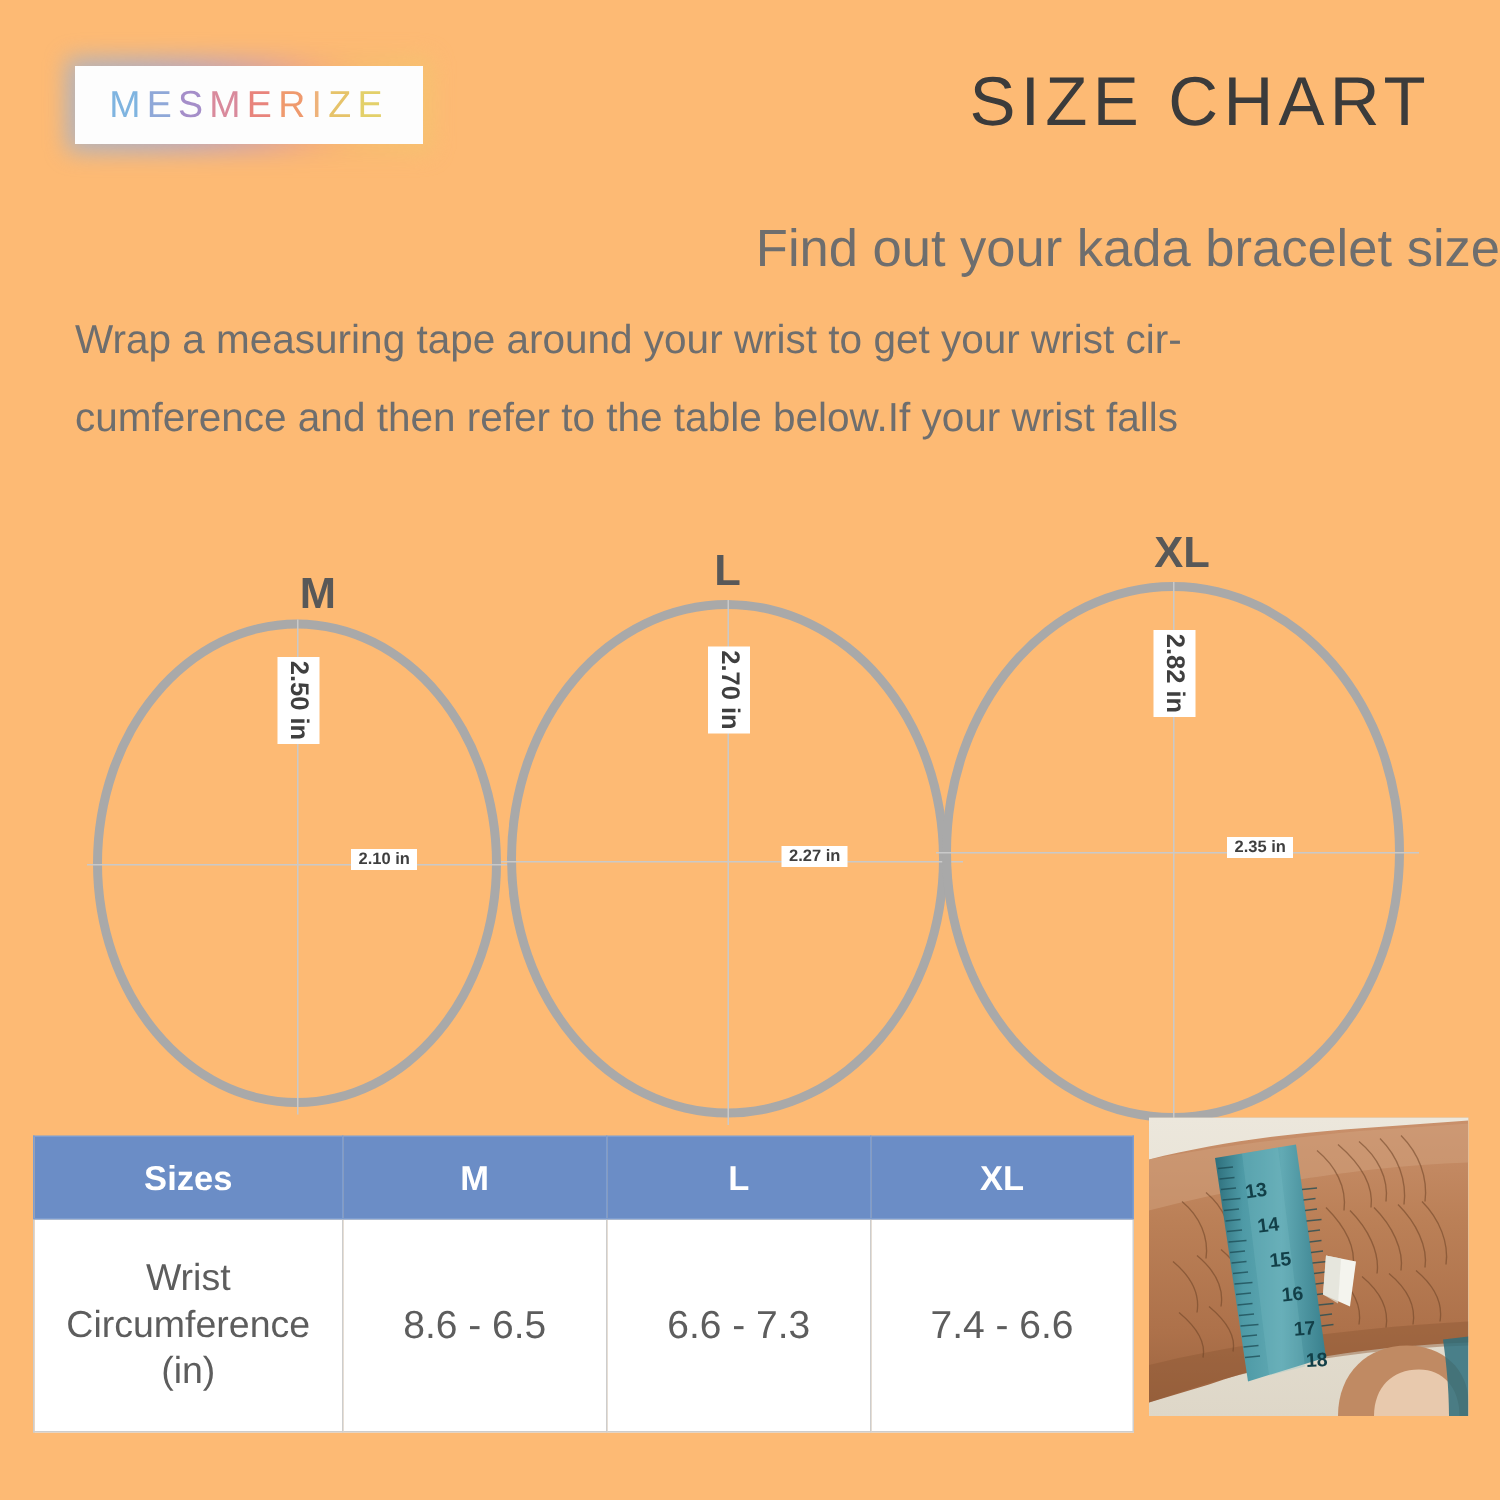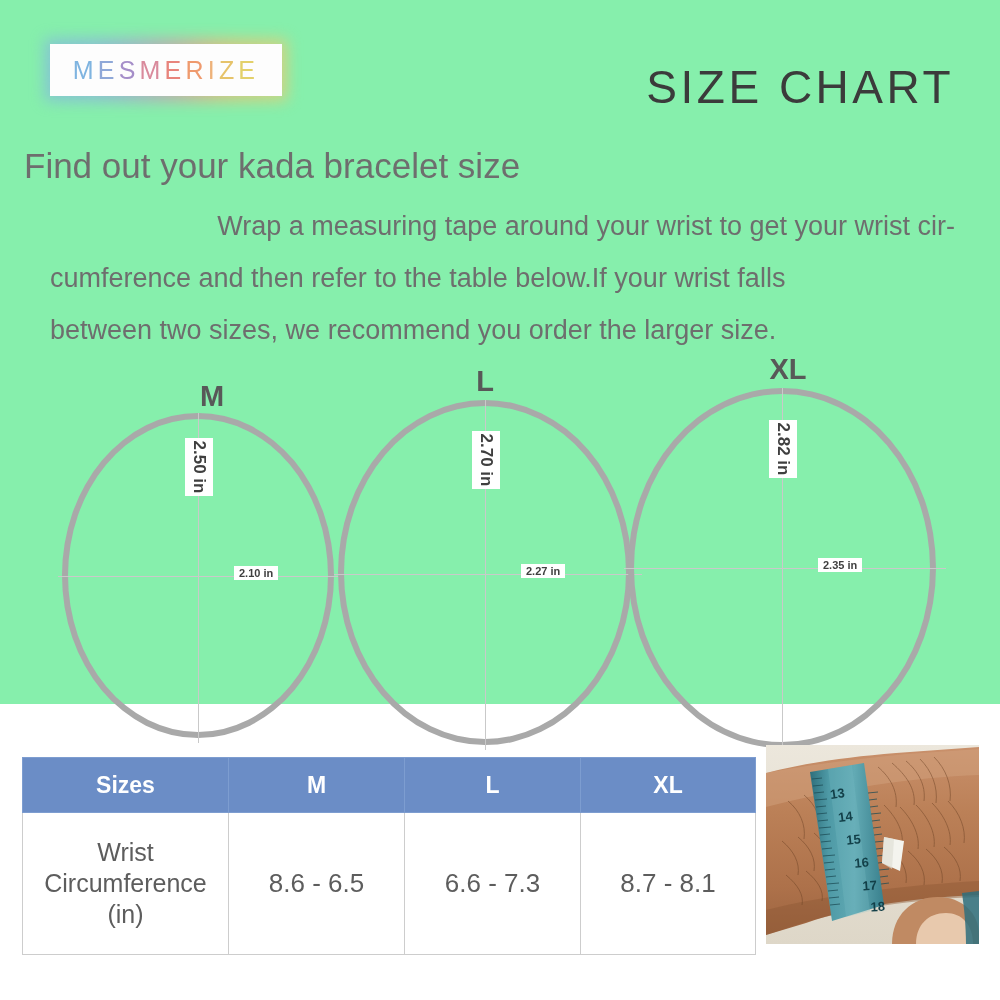--- a/index.html
+++ b/index.html
@@ -8,22 +8,22 @@
     width: 1000px;
     height: 1000px;
     background: #ffffff;
     font-family: "Liberation Sans", sans-serif;
     overflow: hidden;
   }
 
   #page {
     position: relative;
     width: 1000px;
-    height: 704px;
-    background: #86efac;
+    height: 1000px;
+    background: #fdba74;
   }
 
   
   #logo-wrap {
     position: absolute;
     left: 50px;
     top: 44px;
     width: 232px;
     height: 52px;
   }
@@ -57,52 +57,52 @@
     letter-spacing: 4.2px;
     font-weight: 400;
     white-space: nowrap;
   }
   #logo-text span { display: inline-block; }
 
   
   #chart-title {
     position: absolute;
     right: 46px;
-    top: 60px;
+    top: 40px;
     font-size: 46px;
     font-weight: 300;
     letter-spacing: 3.5px;
     color: #3b3b3b;
     font-family: "Liberation Sans", sans-serif;
     white-space: nowrap;
   }
 
   
   #subheading {
     position: absolute;
     left: 0; right: 0;
     top: 146px;
-    text-align: left;
+    text-align: right;
     font-size: 35px;
     color: #6e6e6e;
     font-weight: 400;
     padding-left: 24px;
   }
   #intro {
     position: absolute;
     left: 50px;
     top: 200px;
     width: 905px;
     font-size: 27px;
     line-height: 52px;
     color: #6e6e6e;
     text-align: left;
   }
   #intro .line { display: block; white-space: nowrap; }
-  #intro .line.l1 { text-align: right; }
+  #intro .line.l1 { text-align: left; }
   #intro .line.l3 { text-align: left; }
 
   
   #ovals {
     position: absolute;
     left: 0;
     top: 340px;
     width: 1000px;
     height: 400px;
   }
@@ -214,21 +214,20 @@
       <div id="logo-text"><span style="color: rgb(127, 180, 224);">M</span><span style="color: rgb(143, 168, 216);">E</span><span style="color: rgb(165, 142, 201);">S</span><span style="color: rgb(217, 138, 156);">M</span><span style="color: rgb(232, 132, 124);">E</span><span style="color: rgb(239, 154, 110);">R</span><span style="color: rgb(238, 178, 122);">I</span><span style="color: rgb(230, 195, 106);">Z</span><span style="color: rgb(227, 208, 106);">E</span></div>
     </div>
   </div>
 
   <div id="chart-title">SIZE CHART</div>
 
   <div id="subheading">Find out your kada bracelet size</div>
   <div id="intro">
     <span class="line l1">Wrap a measuring tape around your wrist to get your wrist cir-</span>
     <span class="line l2">cumference and then refer to the table below.If your wrist falls</span>
-    <span class="line l3">between two sizes, we recommend you order the larger size.</span>
   </div>
 
   <div id="ovals">
 
     <div class="oval-group" style="left:62px; top:18px; width:290px; height:378px;">
       <div class="size-letter" style="left:120px; top:22px; width:60px;">M</div>
       <div class="oval" style="left:0px; top:55px; width:272px; height:325px;"></div>
       <div class="gline-v" style="left:136px; top:55px; height:330px;"></div>
       <div class="gline-h" style="left:-4px; top:218px; width:286px;"></div>
       <div class="dim-v" style="left:108px; top:95px; width:58px; text-align:center;">2.50 in</div>
@@ -271,21 +270,21 @@
     </thead>
     <tbody>
       <tr>
         <td class="label-cell">
           <div>Wrist</div>
           <div>Circumference</div>
           <div>(in)</div>
         </td>
         <td>8.6 - 6.5</td>
         <td>6.6 - 7.3</td>
-        <td>8.7 - 8.1</td>
+        <td>7.4 - 6.6</td>
       </tr>
     </tbody>
   </table>
 
   <div id="wrist-photo">
     <svg width="213" height="199" viewBox="0 0 213 199">
       <defs>
         <linearGradient id="skin" x1="0" y1="0" x2="0" y2="1">
           <stop offset="0%" stop-color="#c9906b"></stop>
           <stop offset="35%" stop-color="#bb8057"></stop>

